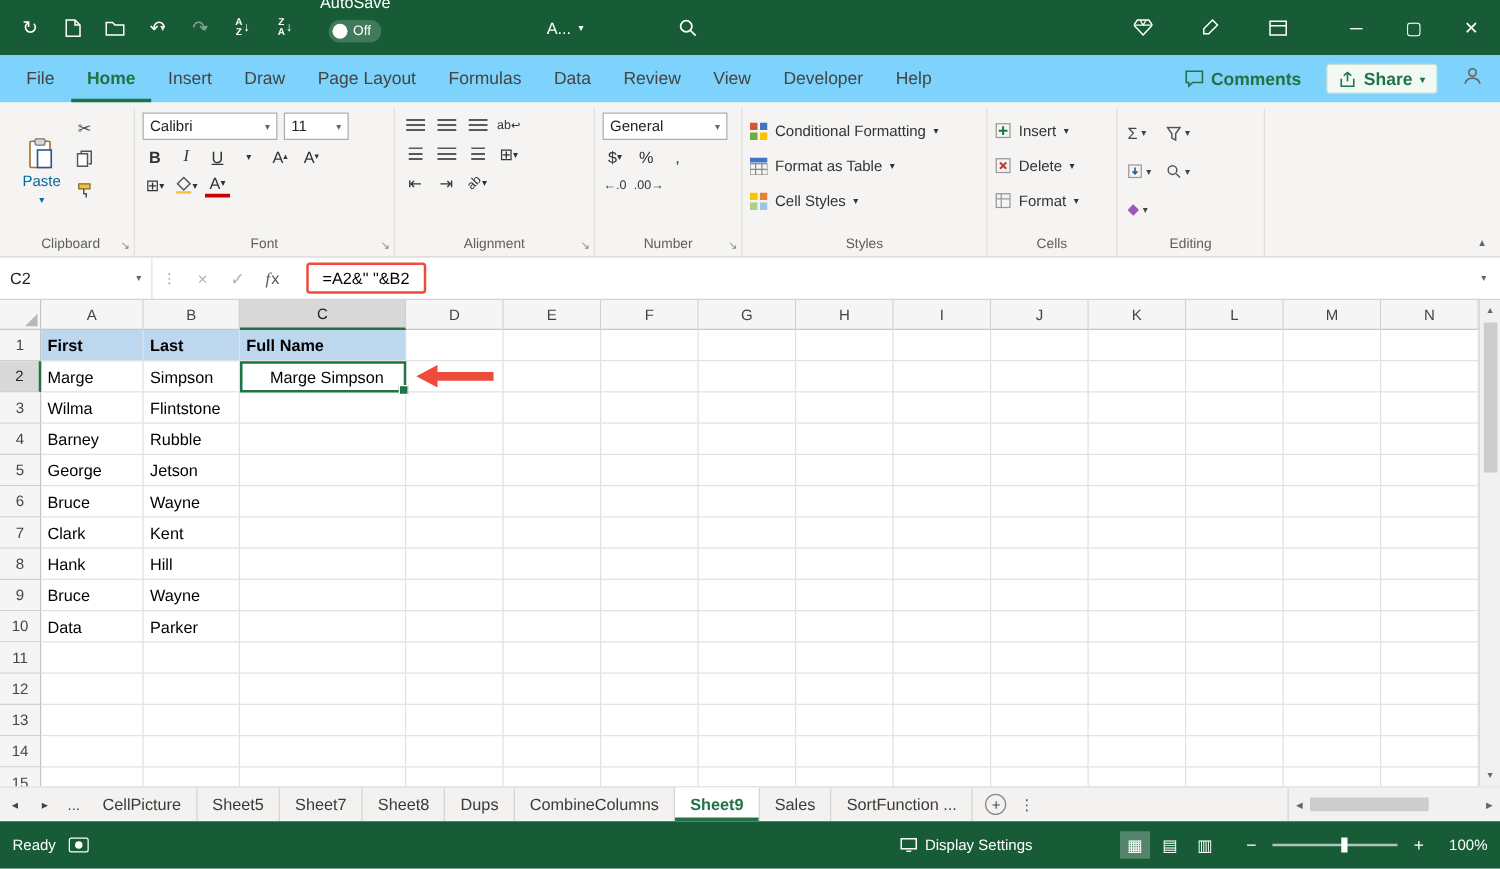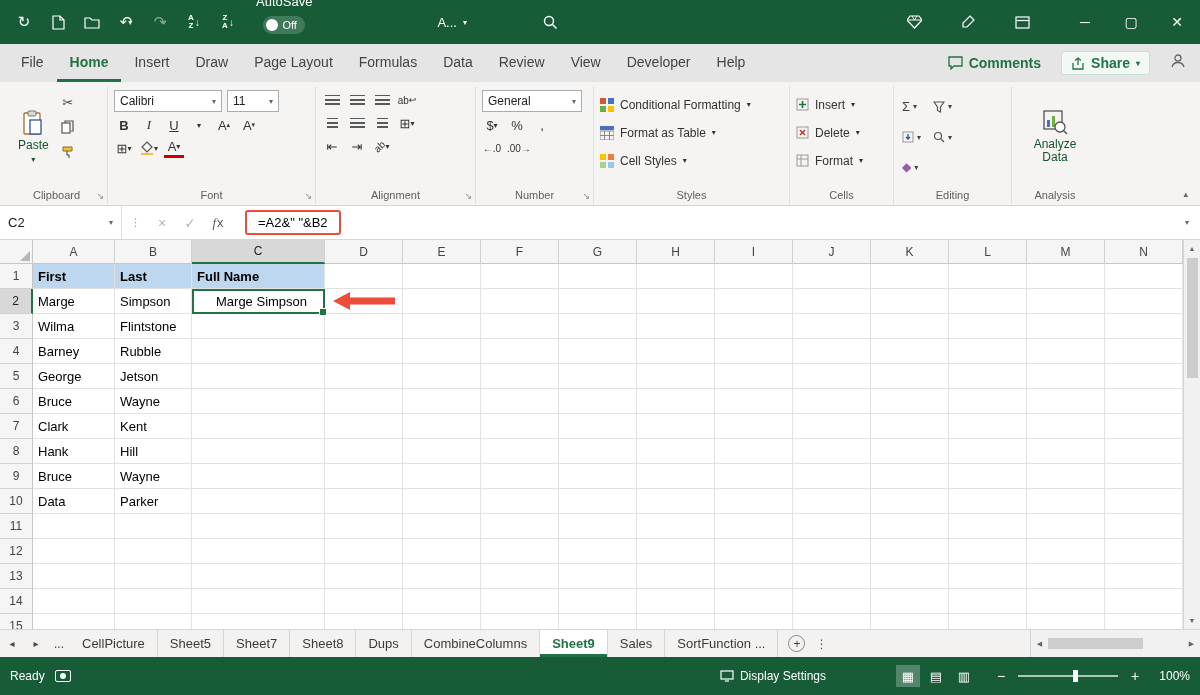--- a/index.html
+++ b/index.html
@@ -20,35 +20,35 @@
 .aspill{display:flex;align-items:center;gap:4px;background:rgba(255,255,255,.18);border-radius:9px;height:18px;padding:0 8px 0 3px;font-size:11px;}
 .asknob{width:12px;height:12px;border-radius:50%;background:#fff;}
 .ttitle{display:flex;align-items:center;gap:6px;margin-left:125px;font-size:13px;cursor:pointer;}
 .tsearch{margin-left:70px;}
 .tright{margin-left:auto;display:flex;align-items:center;gap:26px;padding-right:0;}
 .wbtns{display:flex;}
 .wbtn{width:46px;height:44px;display:flex;align-items:center;justify-content:center;font-size:14px;cursor:pointer;}
 .chev{font-size:8px;}
 
 
-.menubar{height:38px;background:#e5e5e5;display:flex;align-items:stretch;flex:0 0 auto;}
+.menubar{height:38px;background:#7dd3fc;display:flex;align-items:stretch;flex:0 0 auto;}
 .mtabs{display:flex;align-items:stretch;padding-left:8px;}
 .mtab{display:flex;align-items:center;padding:0 13px;font-size:14px;color:#444;cursor:pointer;border-bottom:3px solid transparent;}
 .mtab.active{font-weight:bold;color:#217346;border-bottom:3px solid #217346;}
 .mright{margin-left:auto;display:flex;align-items:center;gap:20px;padding-right:14px;}
 .greenbtn{display:flex;align-items:center;gap:6px;color:#217346;font-size:14px;font-weight:bold;cursor:pointer;}
 .sharebox{border:1px solid #c8e0d2;border-radius:3px;padding:3px 9px;background:#f2f9f5;}
 
 
 .ribbon{height:124px;background:#F5F4F2;border-bottom:1px solid #D6D6D6;display:flex;padding:4px 4px 0 6px;position:relative;flex:0 0 auto;}
 .grp{display:flex;flex-direction:column;border-right:1px solid #E1E0DE;padding:2px 6px 0 6px;position:relative;}
 .grp-body{flex:1;display:flex;}
 .grp-label{height:20px;font-size:11px;color:#605E5C;display:flex;align-items:center;justify-content:center;}
 .launcher{position:absolute;right:3px;bottom:4px;font-size:9px;color:#8a8886;cursor:pointer;}
-.bigbtn{display:flex;flex-direction:column;align-items:center;justify-content:center;gap:3px;font-size:12px;color:#14532d;cursor:pointer;padding:2px 6px;}
+.bigbtn{display:flex;flex-direction:column;align-items:center;justify-content:center;gap:3px;font-size:12px;color:#0369a1;cursor:pointer;padding:2px 6px;}
 .bigbtn .blabel{text-align:center;line-height:13px;}
 .minicol{display:flex;flex-direction:column;justify-content:flex-start;gap:5px;padding:4px 2px;}
 .mini{width:22px;height:20px;display:flex;align-items:center;justify-content:center;font-size:13px;color:#444;cursor:pointer;}
 .frows{display:flex;flex-direction:column;gap:3px;padding-top:2px;}
 .frow{display:flex;align-items:center;gap:5px;}
 .combo{border:1px solid #ACACAC;background:#fff;height:22px;display:flex;align-items:center;justify-content:space-between;padding:0 5px;font-size:12px;color:#222;cursor:pointer;}
 .combo .chev{color:#666;}
 .fbtn2{min-width:20px;height:20px;display:flex;align-items:center;justify-content:center;font-size:13px;color:#333;cursor:pointer;}
 .bold{font-weight:bold;}
 .ital{font-style:italic;font-family:"Liberation Serif",serif;}
@@ -496,38 +496,20 @@
               <span class="diamond">◆</span>
               <span class="chev">▾</span>
             </span>
         </div>
       </div>
       <div class="grp-label">
           <span>Editing</span>
         </div>
     </div>
 
-    <div class="grp" style="width:86px;border-right:none;">
-      <div class="grp-body" style="justify-content:center;">
-        <div class="bigbtn">
-          <svg width="26" height="26" viewBox="0 0 26 26">
-              <rect x="2" y="2" width="18" height="18" fill="none" stroke="#555" stroke-width="1.3"></rect>
-              <rect x="5" y="11" width="3" height="7" fill="#4472C4"></rect>
-              <rect x="10" y="7" width="3" height="11" fill="#70AD47"></rect>
-              <rect x="15" y="13" width="3" height="5" fill="#FFC000"></rect>
-              <circle cx="18" cy="18" r="5" fill="#fff" stroke="#555" stroke-width="1.3"></circle>
-              <line x1="21.5" y1="21.5" x2="25" y2="25" stroke="#555" stroke-width="1.5"></line>
-            </svg>
-          <span class="blabel" style="width:52px;">Analyze Data</span>
-        </div>
-      </div>
-      <div class="grp-label">
-          <span>Analysis</span>
-        </div>
-    </div>
 
     <span class="collapse">▴</span>
   </div>
 
   <div class="formulabar">
     <div class="namebox">
       <span>C2</span>
       <span class="nbchev">▾</span>
     </div>
     <span class="fbsep">⋮</span>

